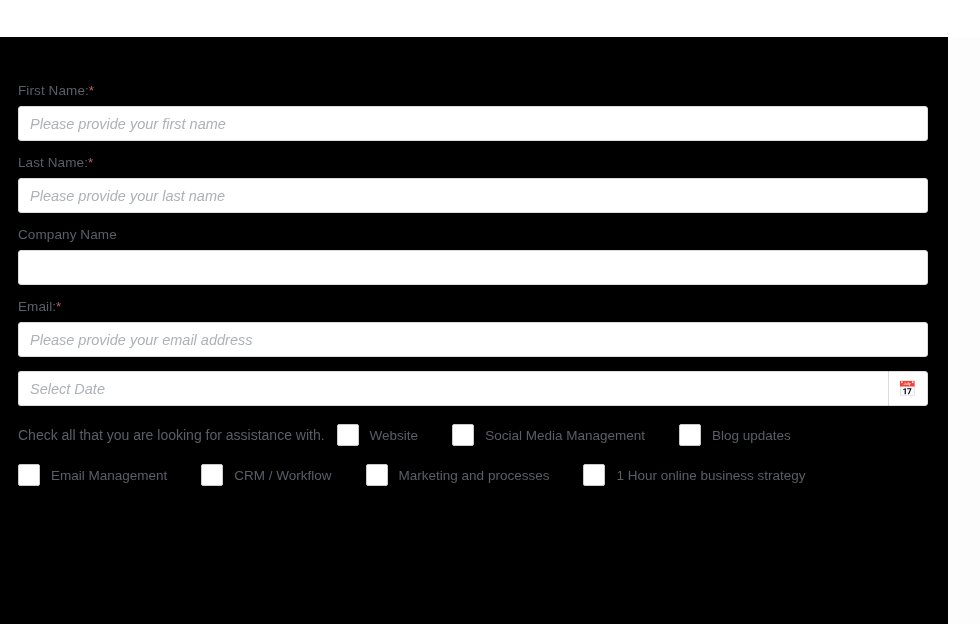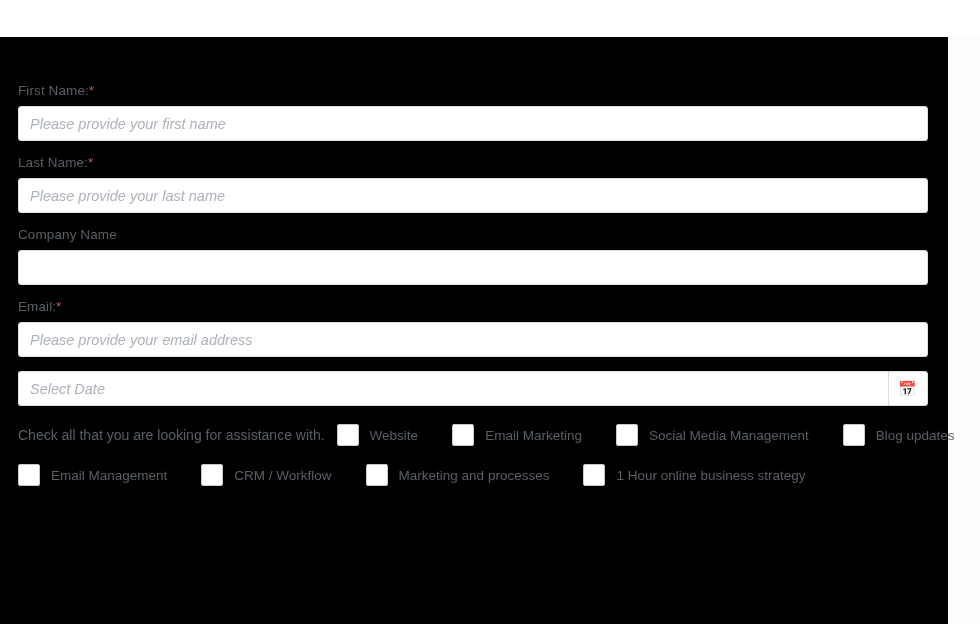--- a/index.html
+++ b/index.html
@@ -223,24 +223,20 @@
     <div class="checkbox-section">
 
       <div class="checkbox-row">
         <span class="assist-prompt">Check all that you are looking for assistance with.</span>
 
         <div class="check-item">
           <span class="checkbox"></span>
           <span class="check-label">Website</span>
         </div>
 
-        <div class="check-item">
-          <span class="checkbox"></span>
-          <span class="check-label">Email Marketing</span>
-        </div>
 
         <div class="check-item">
           <span class="checkbox"></span>
           <span class="check-label">Social Media Management</span>
         </div>
 
         <div class="check-item">
           <span class="checkbox"></span>
           <span class="check-label">Blog updates</span>
         </div>

